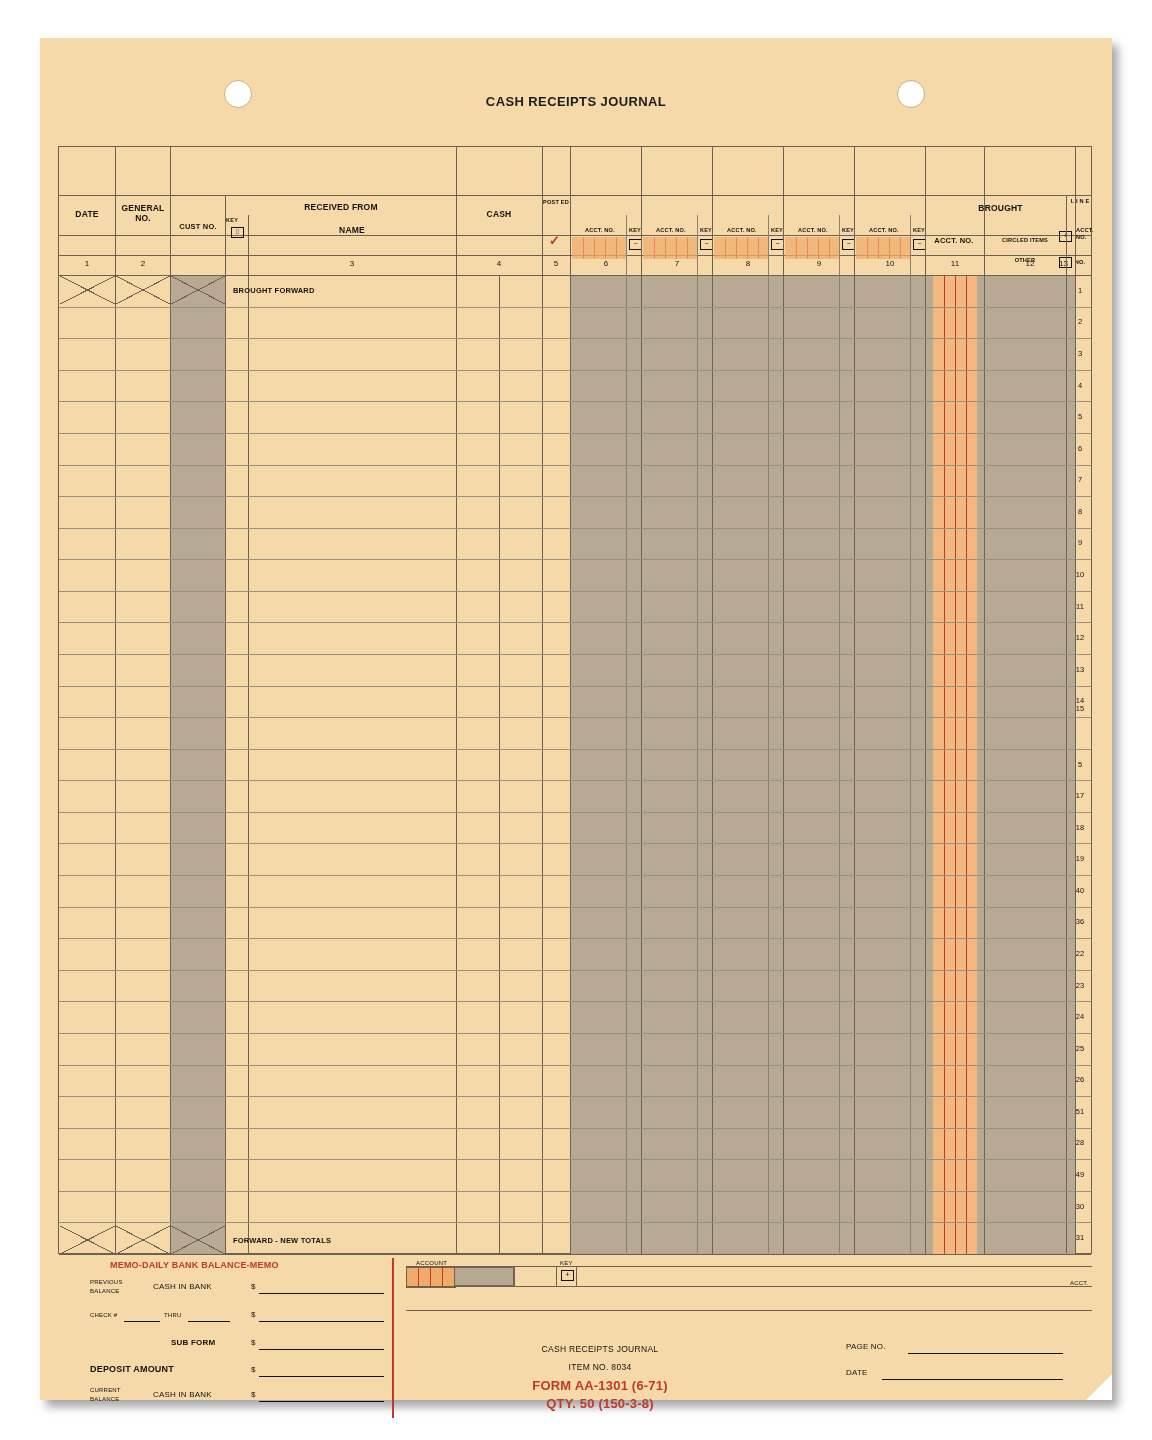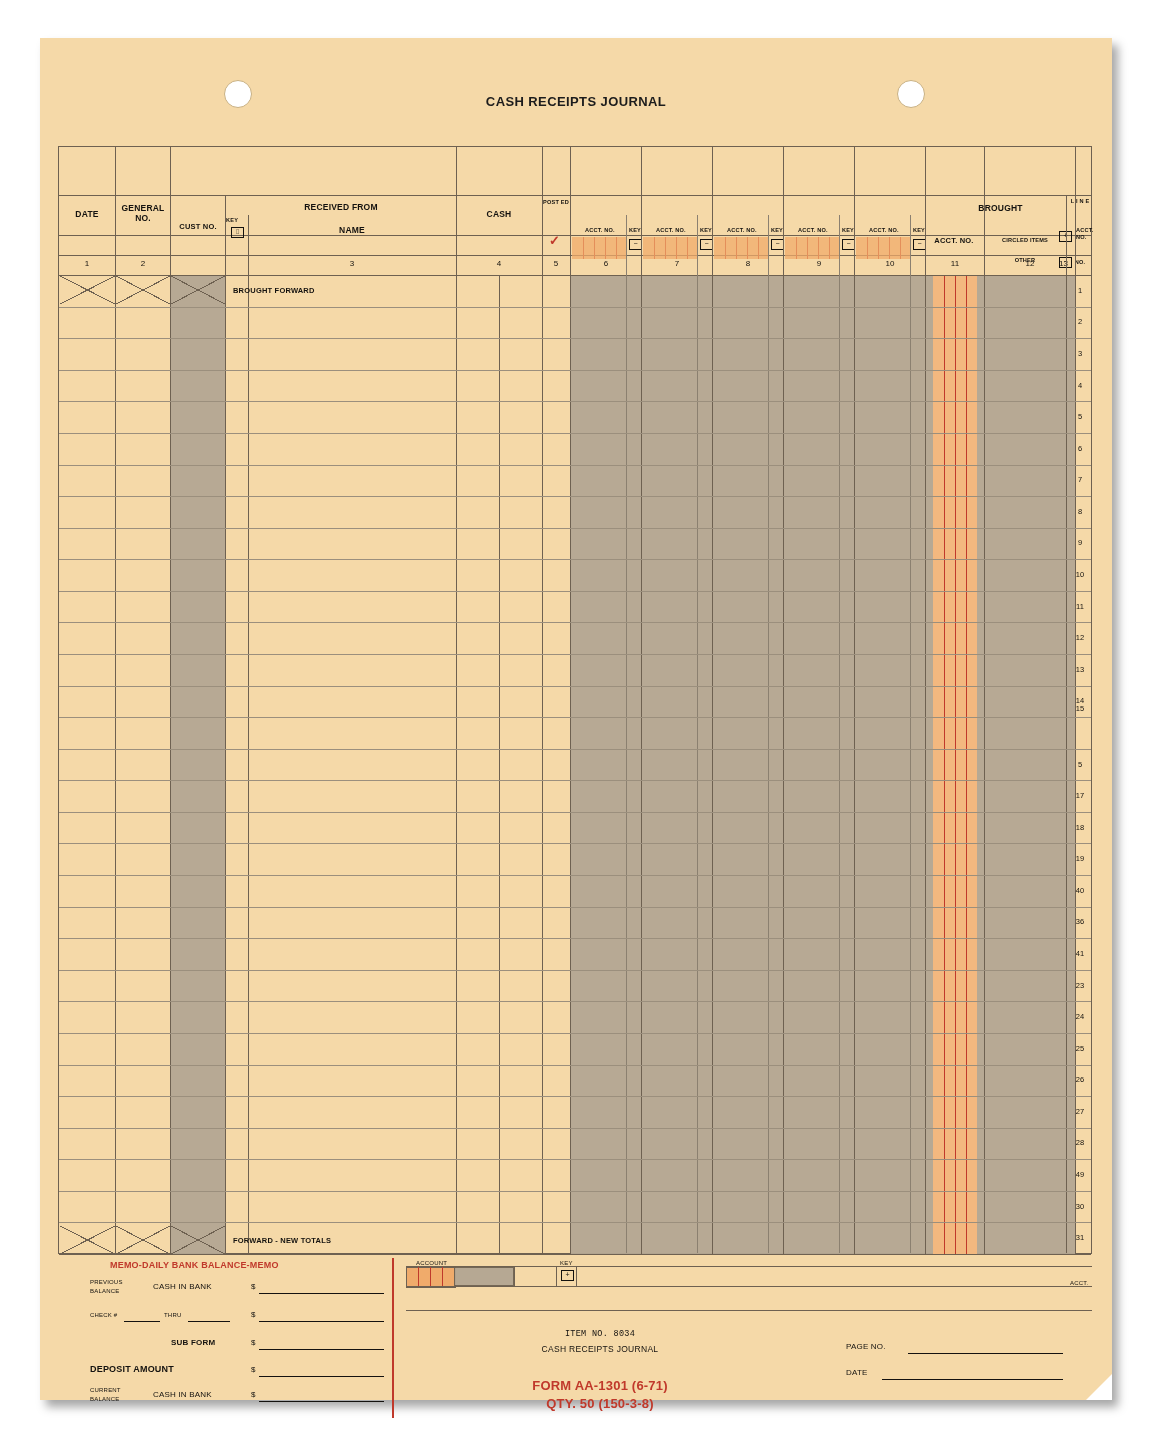--- a/index.html
+++ b/index.html
@@ -288,31 +288,31 @@
           <div class="lineno" style="left:1008px;top:644.1px;">17</div>
           <div class="rowline" style="top:696.4px;"></div>
           <div class="lineno" style="left:1008px;top:675.6px;">18</div>
           <div class="rowline" style="top:728.0px;"></div>
           <div class="lineno" style="left:1008px;top:707.2px;">19</div>
           <div class="rowline" style="top:759.6px;"></div>
           <div class="lineno" style="left:1008px;top:738.8px;">40</div>
           <div class="rowline" style="top:791.2px;"></div>
           <div class="lineno" style="left:1008px;top:770.4px;">36</div>
           <div class="rowline" style="top:822.8px;"></div>
-          <div class="lineno" style="left:1008px;top:802.0px;">41</div>
+          <div class="lineno" style="left:1008px;top:802.0px;">22</div>
           <div class="rowline" style="top:854.3px;"></div>
           <div class="lineno" style="left:1008px;top:833.5px;">23</div>
           <div class="rowline" style="top:885.9px;"></div>
           <div class="lineno" style="left:1008px;top:865.1px;">24</div>
           <div class="rowline" style="top:917.5px;"></div>
           <div class="lineno" style="left:1008px;top:896.7px;">25</div>
           <div class="rowline" style="top:949.1px;"></div>
           <div class="lineno" style="left:1008px;top:928.3px;">26</div>
           <div class="rowline" style="top:980.7px;"></div>
-          <div class="lineno" style="left:1008px;top:959.9px;">27</div>
+          <div class="lineno" style="left:1008px;top:959.9px;">51</div>
           <div class="rowline" style="top:1012.2px;"></div>
           <div class="lineno" style="left:1008px;top:991.4px;">28</div>
           <div class="rowline" style="top:1043.8px;"></div>
           <div class="lineno" style="left:1008px;top:1023.0px;">49</div>
           <div class="rowline" style="top:1075.4px;"></div>
           <div class="lineno" style="left:1008px;top:1054.6px;">30</div>
           <div class="lineno" style="left:1008px;top:1086.2px;">31</div>
         </div>
 
       <div class="hline" style="top:1107px;"></div>
@@ -357,21 +357,21 @@
       <div class="ft xs" style="left:520px;top:1222px;">KEY</div>
       <div class="plusbox" style="left:521px;top:1232px;width:11px;height:9px;">+</div>
       <div class="hline" style="left:366px;top:1228px;width:686px;"></div>
       <div class="hline" style="left:366px;top:1248px;width:686px;"></div>
       <div class="vline" style="left:474px;top:1228px;height:21px;"></div>
       <div class="vline" style="left:516px;top:1228px;height:21px;"></div>
       <div class="vline" style="left:536px;top:1228px;height:21px;"></div>
       <div class="hline" style="left:366px;top:1272px;width:686px;"></div>
 
       <div class="ctr" style="left:420px;top:1306px;width:280px;">CASH RECEIPTS JOURNAL</div>
-      <div class="ctr" style="left:420px;top:1291px;width:280px;font-family:Liberation Mono, monospace;">ITEM NO. 8034</div>
+      <div class="ctr" style="left:420px;top:1324px;width:280px;">ITEM NO. 8034</div>
       <div class="formred" style="left:460px;top:1340px;width:200px;text-align:center;">FORM AA-1301 (6-71)</div>
       <div class="formred" style="left:460px;top:1358px;width:200px;text-align:center;">QTY. 50 (150-3-8)</div>
 
       <div class="ft" style="left:806px;top:1304px;">PAGE NO.</div>
       <div class="dots" style="left:868px;top:1314px;width:155px;"></div>
       <div class="ft" style="left:806px;top:1330px;">DATE</div>
       <div class="dots" style="left:842px;top:1340px;width:181px;"></div>
       <div class="ft xs" style="left:1030px;top:1242px;">ACCT.</div>
     </div>
 

